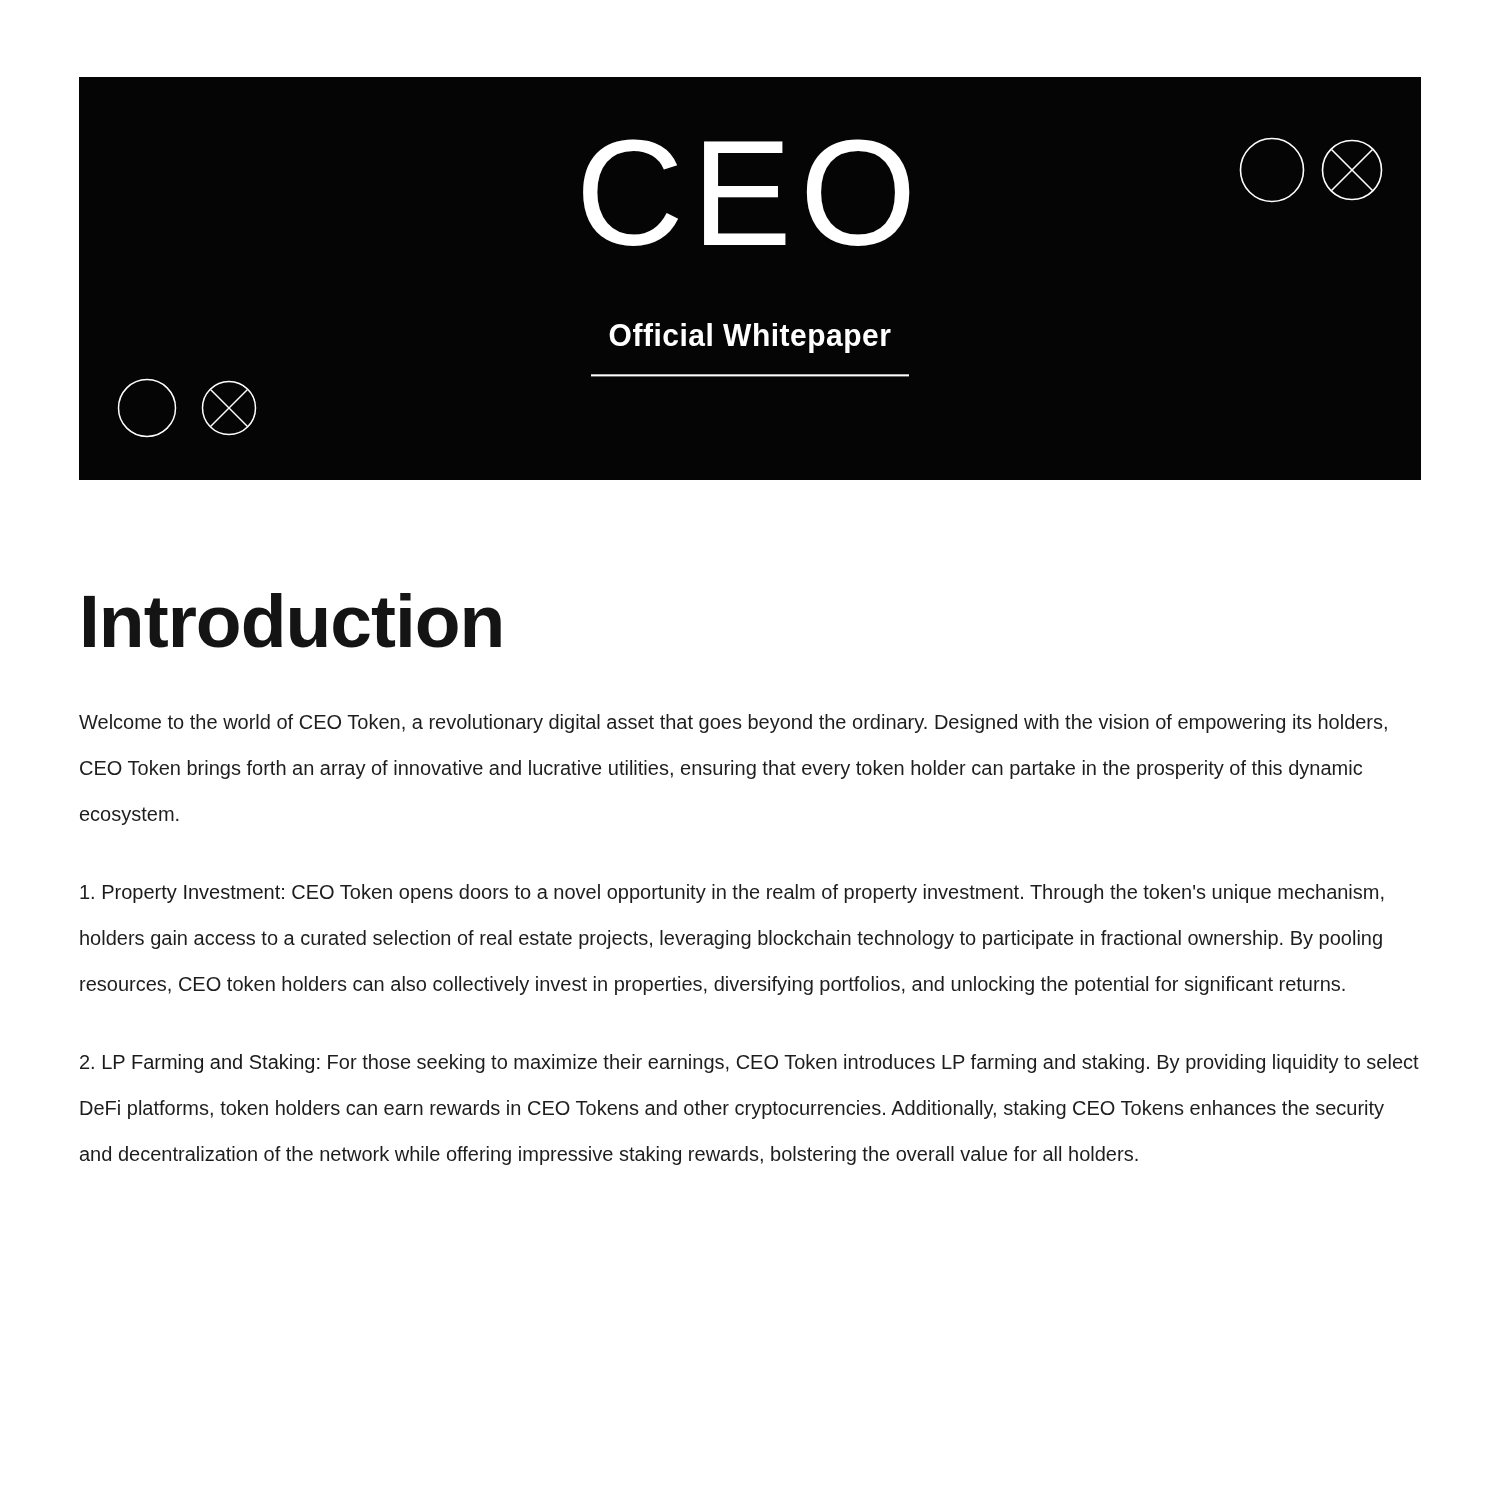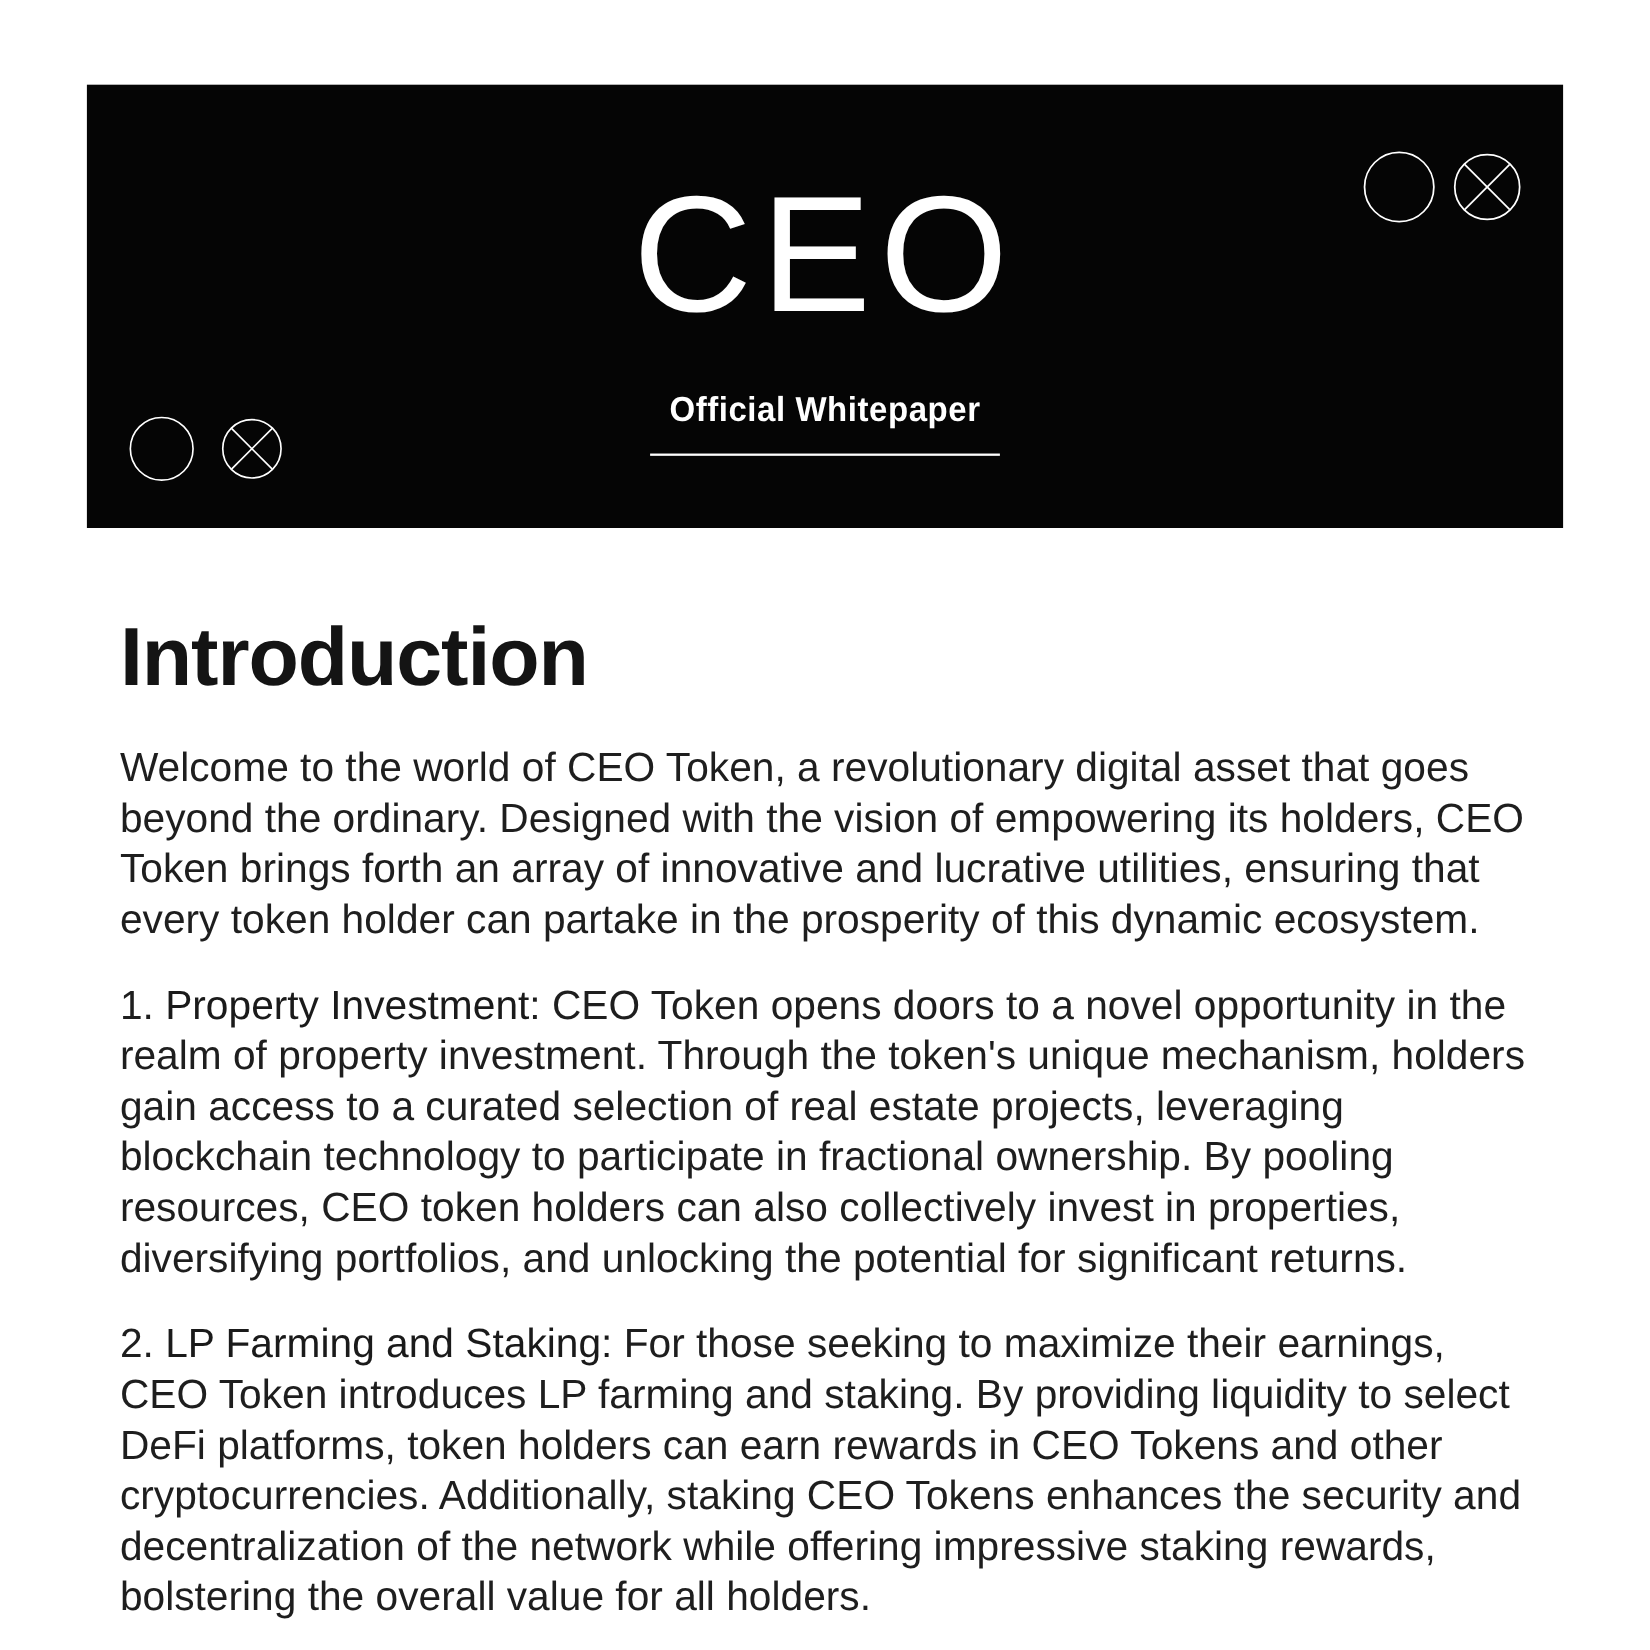--- a/index.html
+++ b/index.html
@@ -23,21 +23,21 @@
   .banner {
     position: relative;
     margin: 77px 79px 0 79px;
     height: 403px;
     background: #050505;
     color: #ffffff;
     display: flex;
     flex-direction: column;
     align-items: center;
     box-sizing: border-box;
-    padding-top: 76px;
+    padding-top: 38px;
   }
 
   .logo {
     margin: 0;
     font-size: 150px;
     font-weight: 300;
     letter-spacing: 8px;
     line-height: 1.05;
     color: #ffffff;
   }
@@ -71,36 +71,36 @@
     align-items: center;
   }
 
   .icon {
     display: inline-block;
     line-height: 0;
   }
 
   
   .content {
-    margin: 0 109px;
-    padding-top: 80px;
+    margin: 0 79px;
+    padding-top: 104px;
   }
 
   .page-title {
     margin: 0 0 40px 0;
     font-size: 75px;
     font-weight: 800;
     color: #141414;
     line-height: 1.0;
     letter-spacing: -1px;
   }
 
   .content p {
     margin: 0 0 32px 0;
-    font-size: 37px;
+    font-size: 20px;
     line-height: 46px;
     color: #1e1e1e;
     max-width: 1342px;
   }
 
   .content p strong {
     font-weight: 400;
     color: #1a1a1a;
   }
 </style>

